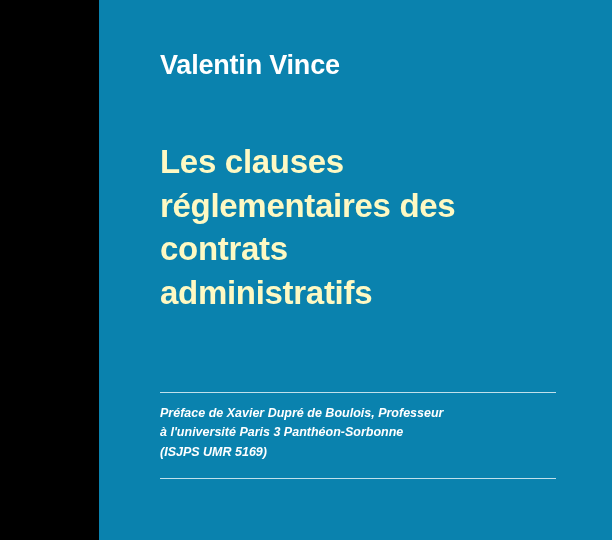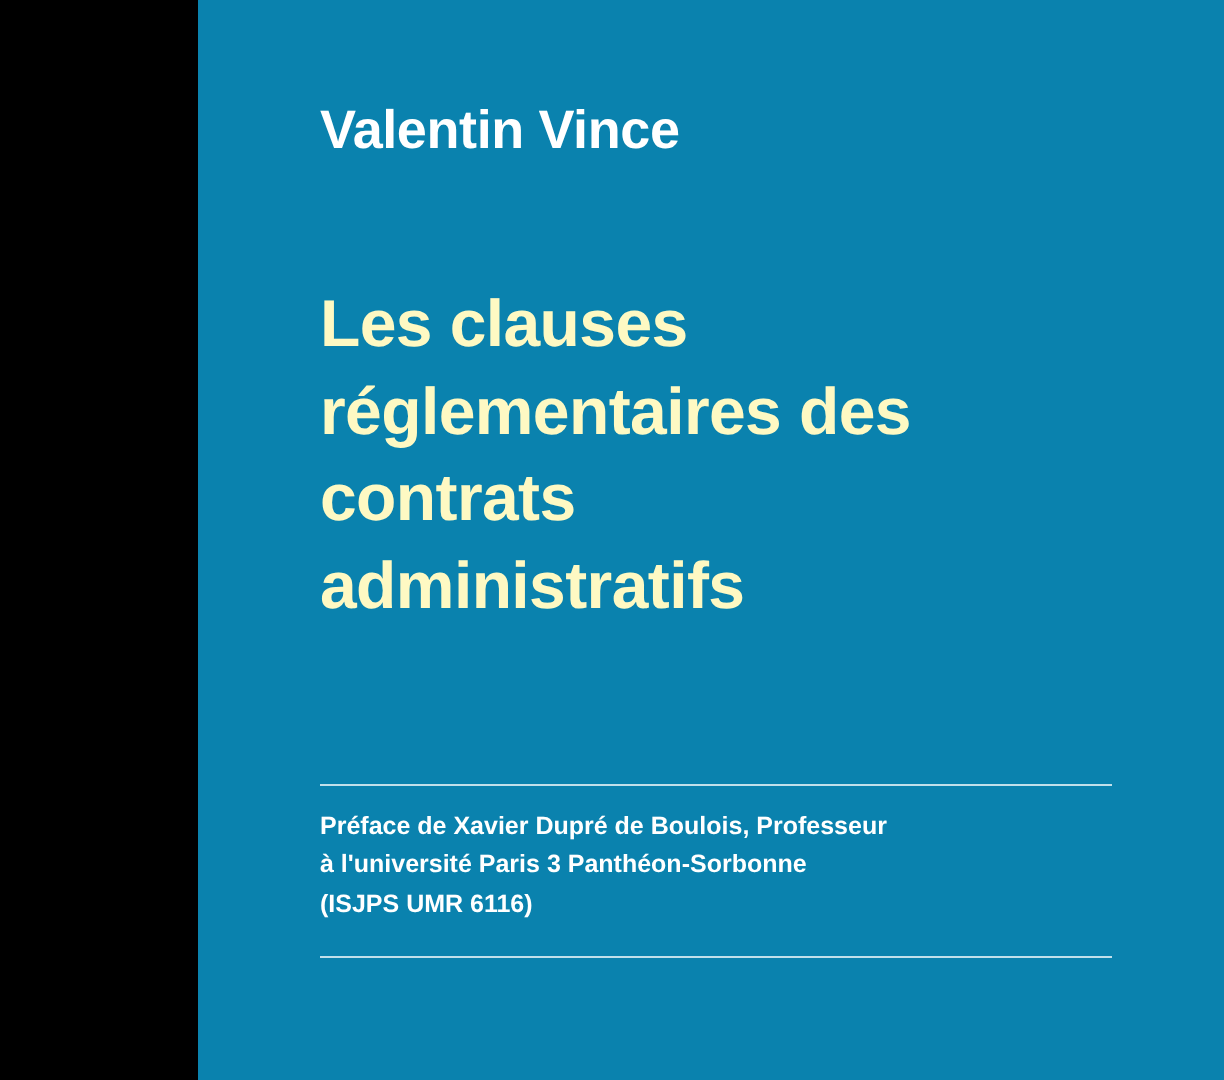--- a/index.html
+++ b/index.html
@@ -68,20 +68,21 @@
   .rule-bottom { top: 478px; }
   .preface {
     position: absolute;
     top: 404px;
     left: 0;
     width: 380px;
     color: #ffffff;
     font-size: 12.5px;
     font-weight: bold;
     line-height: 1.55;
+    font-style: italic;
   }
 </style>
 </head>
 <body>
 
 <div class="cover">
 
   <div class="spine">
     
   </div>
@@ -90,19 +91,19 @@
 
     <div class="author">Valentin Vince</div>
 
     <div class="title">Les clauses réglementaires des contrats administratifs</div>
 
     <div class="rule rule-top"></div>
 
     <div class="preface">
       <div>Préface de Xavier Dupré de Boulois, Professeur</div>
       <div>à l'université Paris 3 Panthéon-Sorbonne</div>
-      <div>(ISJPS UMR 6116)</div>
+      <div>(ISJPS UMR 5169)</div>
     </div>
 
     <div class="rule rule-bottom"></div>
 
   </div>
 </div>
 
 </body></html>

